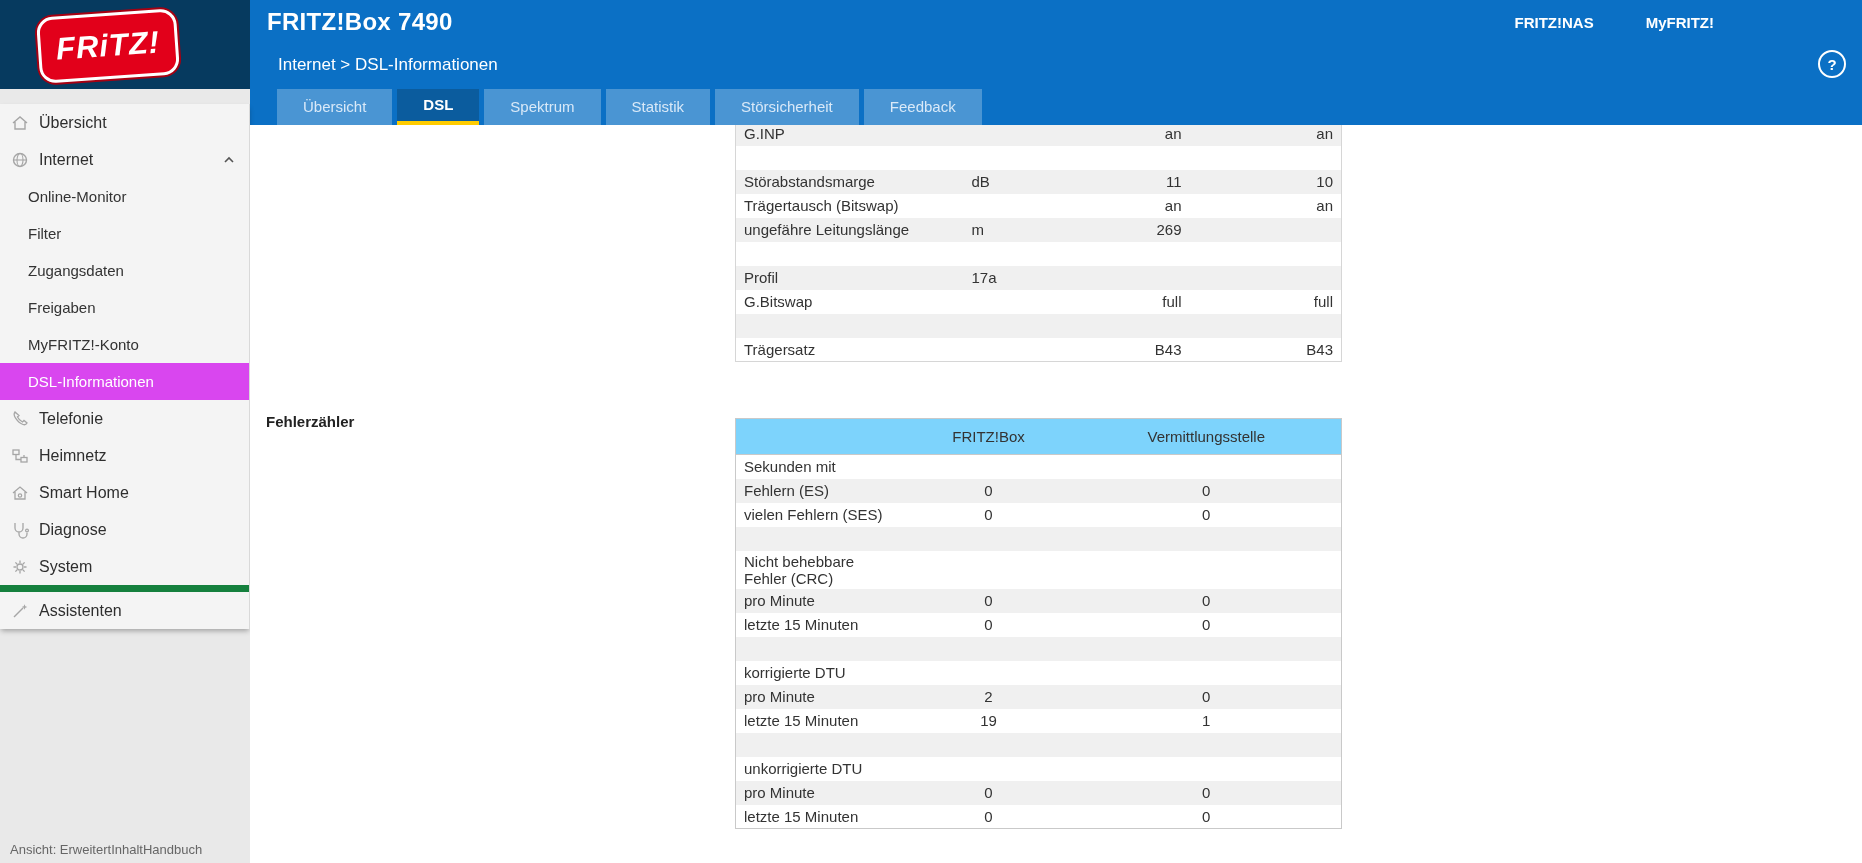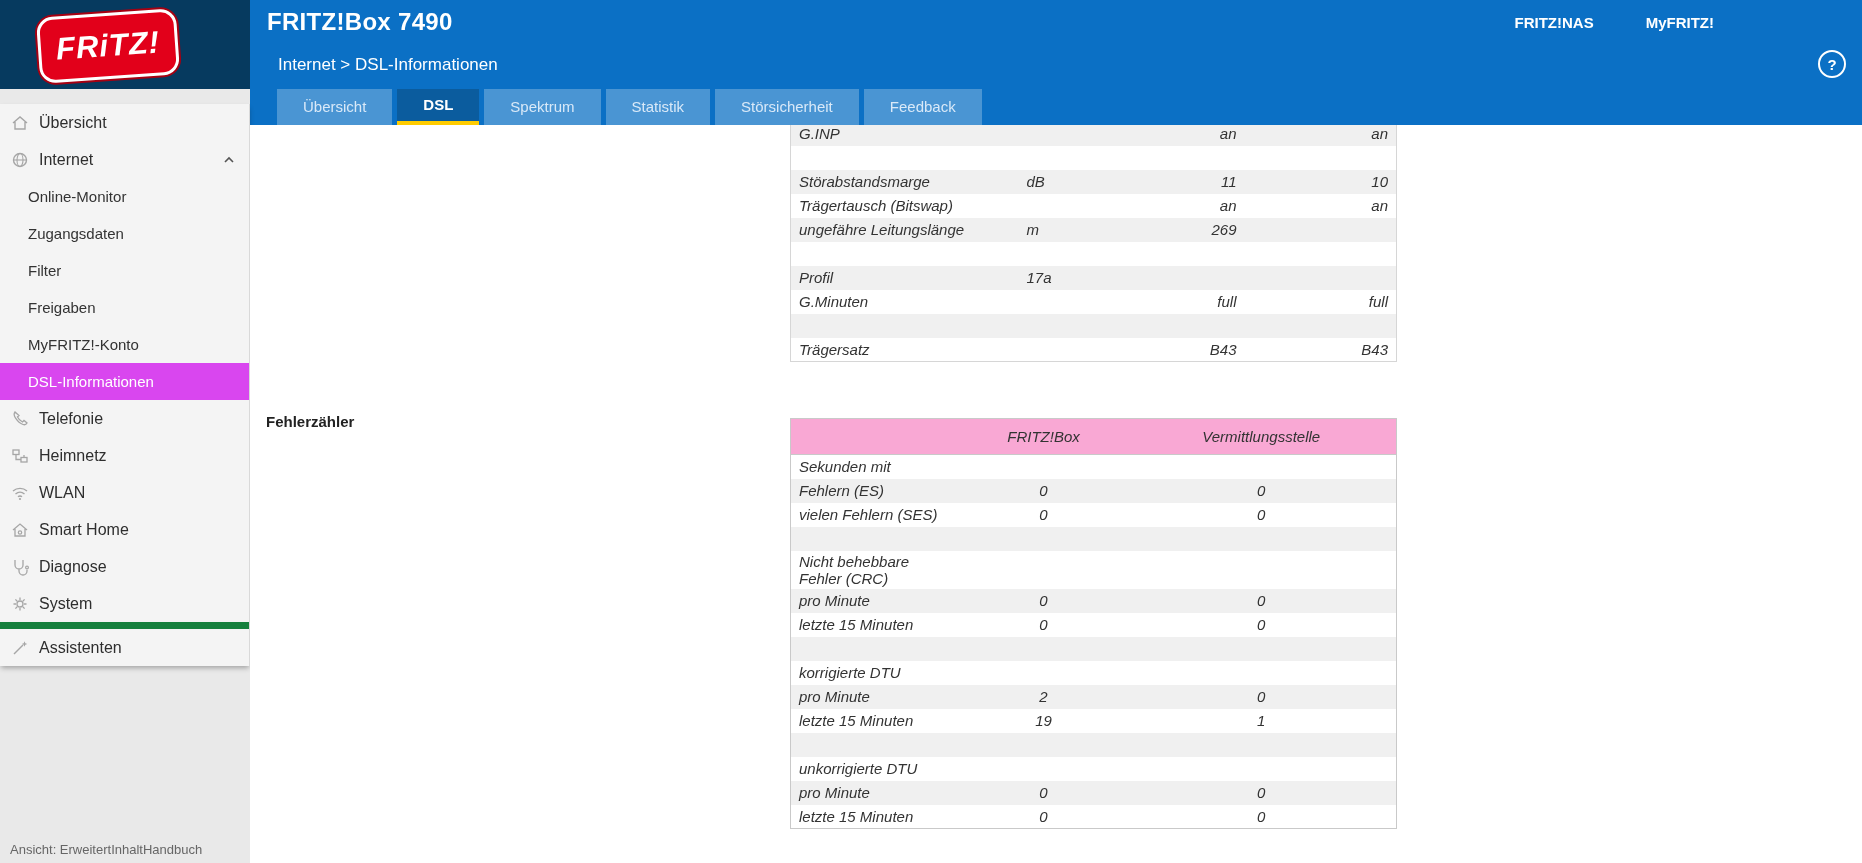--- a/index.html
+++ b/index.html
@@ -43,29 +43,29 @@
   .nav-sub{height:37px;line-height:37px;padding-left:28px;font-size:15px;color:#333;cursor:pointer;}
   .nav-sub.active{background:#d946ef;color:#fff;}
   .nav-item.separated{border-top:7px solid #15803d;}
   .sidebar-footer{position:absolute;left:10px;bottom:6px;display:flex;
                   font-size:13px;color:#666;}
   .sidebar-footer a{color:#666;text-decoration:none;cursor:pointer;}
 
   
   .content{position:absolute;left:250px;top:125px;right:0;bottom:0;background:#fff;overflow:hidden;}
   .section-heading{position:absolute;left:16px;top:288px;font-size:15px;font-weight:bold;color:#222;}
-  .tables{position:absolute;left:540px;top:-4px;width:606px;font-style:italic;}
+  .tables{position:absolute;left:485px;top:-4px;width:606px;}
   table{border-collapse:collapse;width:606px;font-size:15px;color:#333;table-layout:fixed;}
   .t1{border:1px solid #d6d6d6;}
   .t1 tr{height:24px;}
   .t1 tr:nth-child(odd){background:#f0f0f0;}
   .t1 td{padding:0 8px;overflow:hidden;white-space:nowrap;}
   td.v{text-align:right;}
   .t2{border:1px solid #c9c9c9;margin-top:56px;}
-  .t2 thead tr{height:36px;background:#f9a8d4;}
+  .t2 thead tr{height:36px;background:#7dd3fc;}
   .t2 th{font-weight:normal;text-align:center;border-bottom:1px solid #c9c9c9;color:#333;}
   .t2 tbody tr{height:24px;}
   .t2 tbody tr:nth-child(even){background:#f0f0f0;}
   .t2 td{padding:2px 8px;vertical-align:middle;}
   td.c{text-align:center;}
 </style>
 </head>
 <body>
 
 <div class="app">
@@ -115,51 +115,42 @@
             </svg>
           </span>
           <span>Internet</span>
           <span class="chev">
             <svg viewBox="0 0 16 16">
               <path d="M4 10 L8 6 L12 10" fill="none" stroke="currentColor" stroke-width="1.6"></path>
             </svg>
           </span>
         </div>
         <div class="nav-sub">Online-Monitor</div>
+        <div class="nav-sub">Filter</div>
         <div class="nav-sub">Zugangsdaten</div>
-        <div class="nav-sub">Filter</div>
         <div class="nav-sub">Freigaben</div>
         <div class="nav-sub">MyFRITZ!-Konto</div>
         <div class="nav-sub active">DSL-Informationen</div>
         <div class="nav-item">
           <span class="nav-icon">
             <svg viewBox="0 0 20 20">
               <path d="M5 3 C4 4.2 3.6 6.2 5.6 9.2 C7.6 12.2 10 14.5 13 15.5 C15 16.2 16.5 15 17 14 L14 11.5 L12.5 13 C10.5 12 8.5 10 7.5 8 L9 6.5 Z" fill="none" stroke="currentColor" stroke-width="1.3"></path>
             </svg>
           </span>
           <span>Telefonie</span>
         </div>
         <div class="nav-item">
           <span class="nav-icon">
             <svg viewBox="0 0 20 20">
               <rect x="3" y="4" width="6" height="4.5" fill="none" stroke="currentColor" stroke-width="1.3"></rect>
               <rect x="11" y="11.5" width="6" height="4.5" fill="none" stroke="currentColor" stroke-width="1.3"></rect>
               <path d="M6 8.5 V13.5 H11 M14 11.5 V9" fill="none" stroke="currentColor" stroke-width="1.3"></path>
             </svg>
           </span>
           <span>Heimnetz</span>
-        </div>
-        <div class="nav-item">
-          <span class="nav-icon">
-            <svg viewBox="0 0 20 20">
-              <path d="M3 8 C7 4.5 13 4.5 17 8 M5.5 11 C8.5 8.5 11.5 8.5 14.5 11 M8 13.8 C9.3 12.8 10.7 12.8 12 13.8" fill="none" stroke="currentColor" stroke-width="1.4"></path>
-              <circle cx="10" cy="16" r="1.1" fill="currentColor"></circle>
-            </svg>
-          </span>
-          <span>WLAN</span>
         </div>
         <div class="nav-item">
           <span class="nav-icon">
             <svg viewBox="0 0 20 20">
               <path d="M3 10 L10 4 L17 10 M5 9 V16 H15 V9" fill="none" stroke="currentColor" stroke-width="1.3"></path>
               <circle cx="10" cy="12.5" r="1.7" fill="none" stroke="currentColor" stroke-width="1.2"></circle>
             </svg>
           </span>
           <span>Smart Home</span>
         </div>
@@ -245,21 +236,21 @@
               <td class="v"></td>
               <td class="v"></td>
             </tr>
             <tr>
               <td>Profil</td>
               <td>17a</td>
               <td class="v"></td>
               <td class="v"></td>
             </tr>
             <tr>
-              <td>G.Minuten</td>
+              <td>G.Bitswap</td>
               <td></td>
               <td class="v">full</td>
               <td class="v">full</td>
             </tr>
             <tr>
               <td></td>
               <td></td>
               <td class="v"></td>
               <td class="v"></td>
             </tr>

